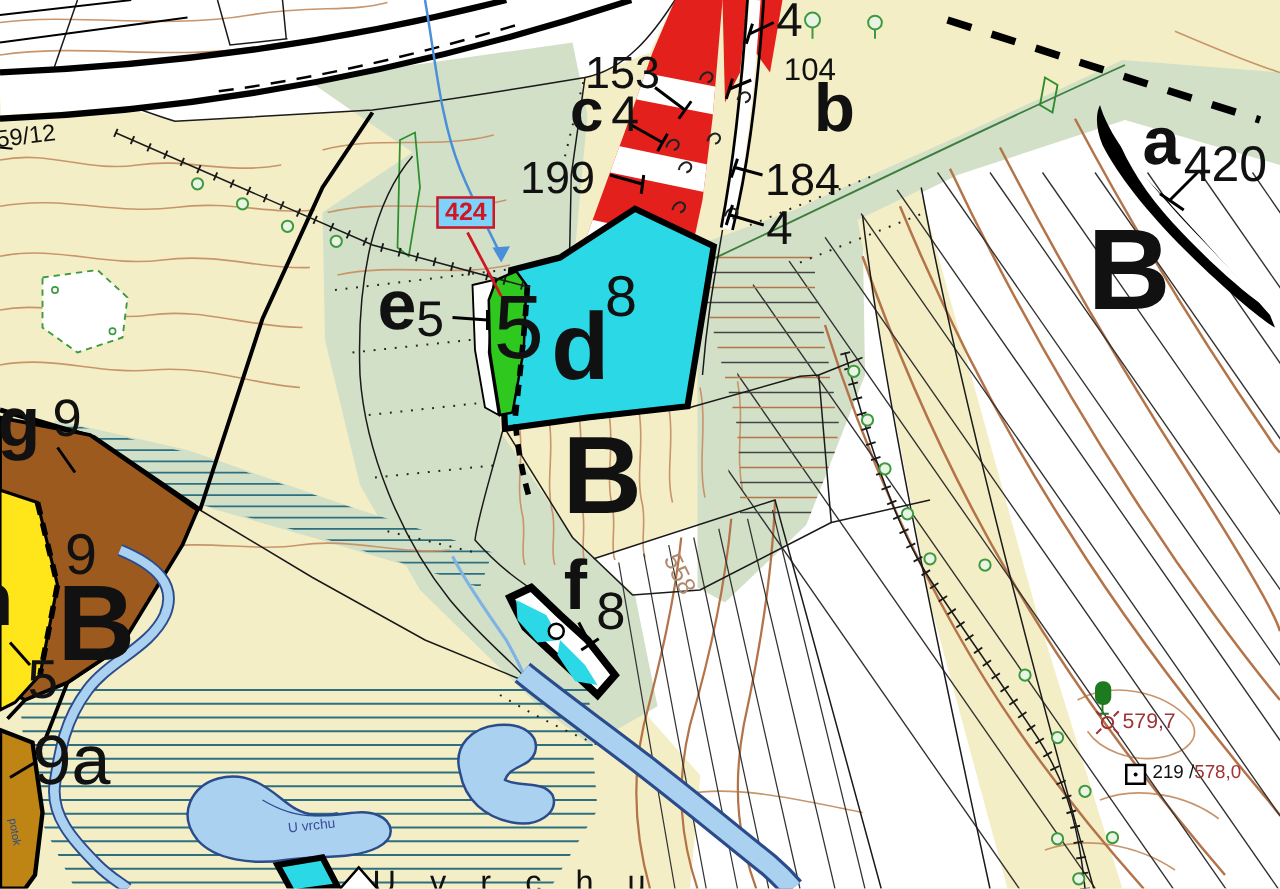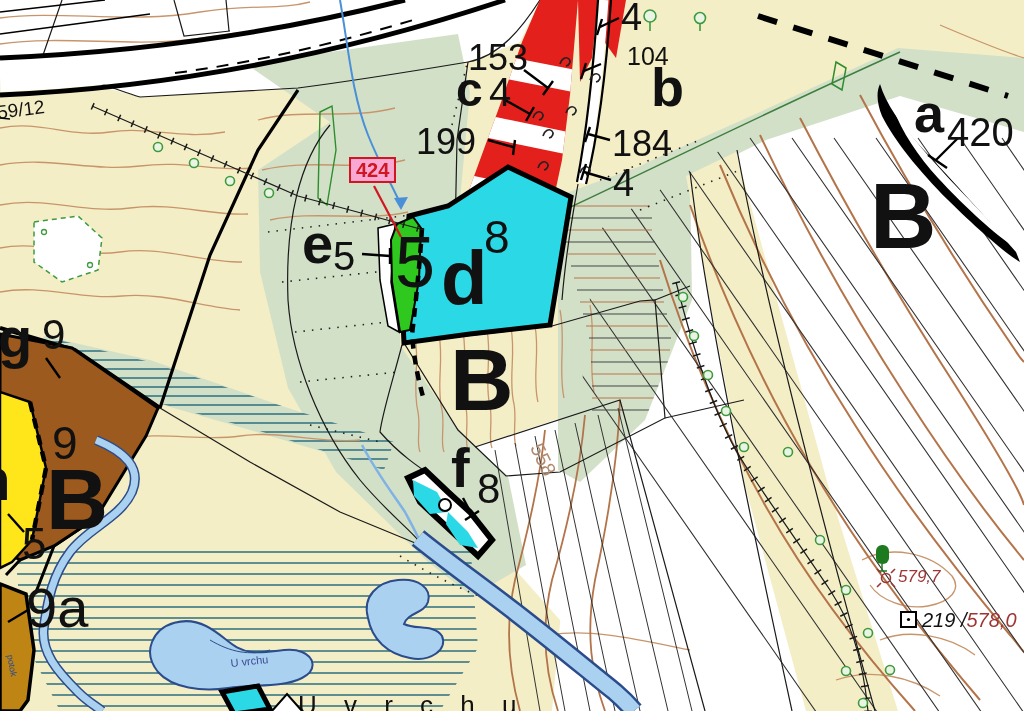--- a/index.html
+++ b/index.html
@@ -10,22 +10,22 @@
     --contour_light:#C8956B; --contour_dark:#B4744A; --ink:#111111;
     --red_text:#D01620; --dark_red_text:#9E3434; --blue_text:#3A4C96;
     --tree_green:#3E9A3E; --tree_dark:#1E7A1E; --text_558:#B08A6E;
   }
   html,body{margin:0;padding:0;}
   body{width:1024px;height:711px;overflow:hidden;font-family:"Liberation Sans",sans-serif;}
   #map{position:relative;width:1024px;height:711px;background:var(--beige);overflow:hidden;}
   #map svg{position:absolute;left:0;top:0;}
   .lbl{position:absolute;line-height:1;color:var(--ink);white-space:nowrap;transform-origin:left top;}
   .b{font-weight:bold;}
-  .it{font-style:italic;}
-  #l424{background:#f9a8d4;border:2px solid var(--red_text);color:var(--red_text);
+  .it{}
+  #l424{background:#7dd3fc;border:2px solid var(--red_text);color:var(--red_text);
         font-weight:bold;padding:1px 5px;}
 </style>
 </head>
 <body>
 
 <div id="map">
 <svg width="1024" height="711" viewBox="0 0 1024 711">
   <defs>
     <clipPath id="clipRight">
           <polygon points="596,232 760,124 900,56 1024,90 1024,711 552,711"></polygon>
@@ -310,21 +310,21 @@
 <div class="lbl b" style="left:-2px;top:310px;font-size:56px">g</div>
 <div class="lbl" style="left:42px;top:314px;font-size:42px">9</div>
 <div class="lbl" style="left:52px;top:420px;font-size:46px">9</div>
 <div class="lbl b" style="left:-26px;top:450px;font-size:60px">n</div>
 <div class="lbl" style="left:22px;top:522px;font-size:44px">5</div>
 <div class="lbl" style="left:26px;top:580px;font-size:56px">9a</div>
 <div class="lbl b" style="left:451px;top:440px;font-size:56px">f</div>
 <div class="lbl" style="left:477px;top:468px;font-size:42px">8</div>
 <div class="lbl" style="left:545px;top:440px;font-size:20px;color:var(--text_558);transform:rotate(64deg)">558</div>
 <div class="lbl it" style="left:898px;top:568px;font-size:17px;color:var(--dark_red_text)">579,7</div>
-<div class="lbl it" style="left:922px;top:610px;font-size:20px">
+<div class="lbl it" style="left:922px;top:610px;font-size:15px">
   <span>219 /</span><span style="color:var(--dark_red_text)">578,0</span>
 </div>
 <div class="lbl" style="left:230px;top:658px;font-size:11px;color:var(--blue_text);transform:rotate(-6deg)">U vrchu</div>
 <div class="lbl" style="left:298px;top:692px;font-size:26px;letter-spacing:10px">U v r c h u</div>
 <div class="lbl" style="left:14px;top:654px;font-size:9px;color:var(--water_edge);transform:rotate(80deg)">potok</div>
 
 <svg width="1024" height="711" viewBox="0 0 1024 711" style="pointer-events:none">
   <polygon points="222,692 258,686 270,709 234,714" style="fill:var(--cyan)" stroke="#000" stroke-width="5"></polygon>
   <polyline points="272,711 287,694 302,711" fill="#fff" stroke="#000" stroke-width="2"></polyline>
 </svg>

